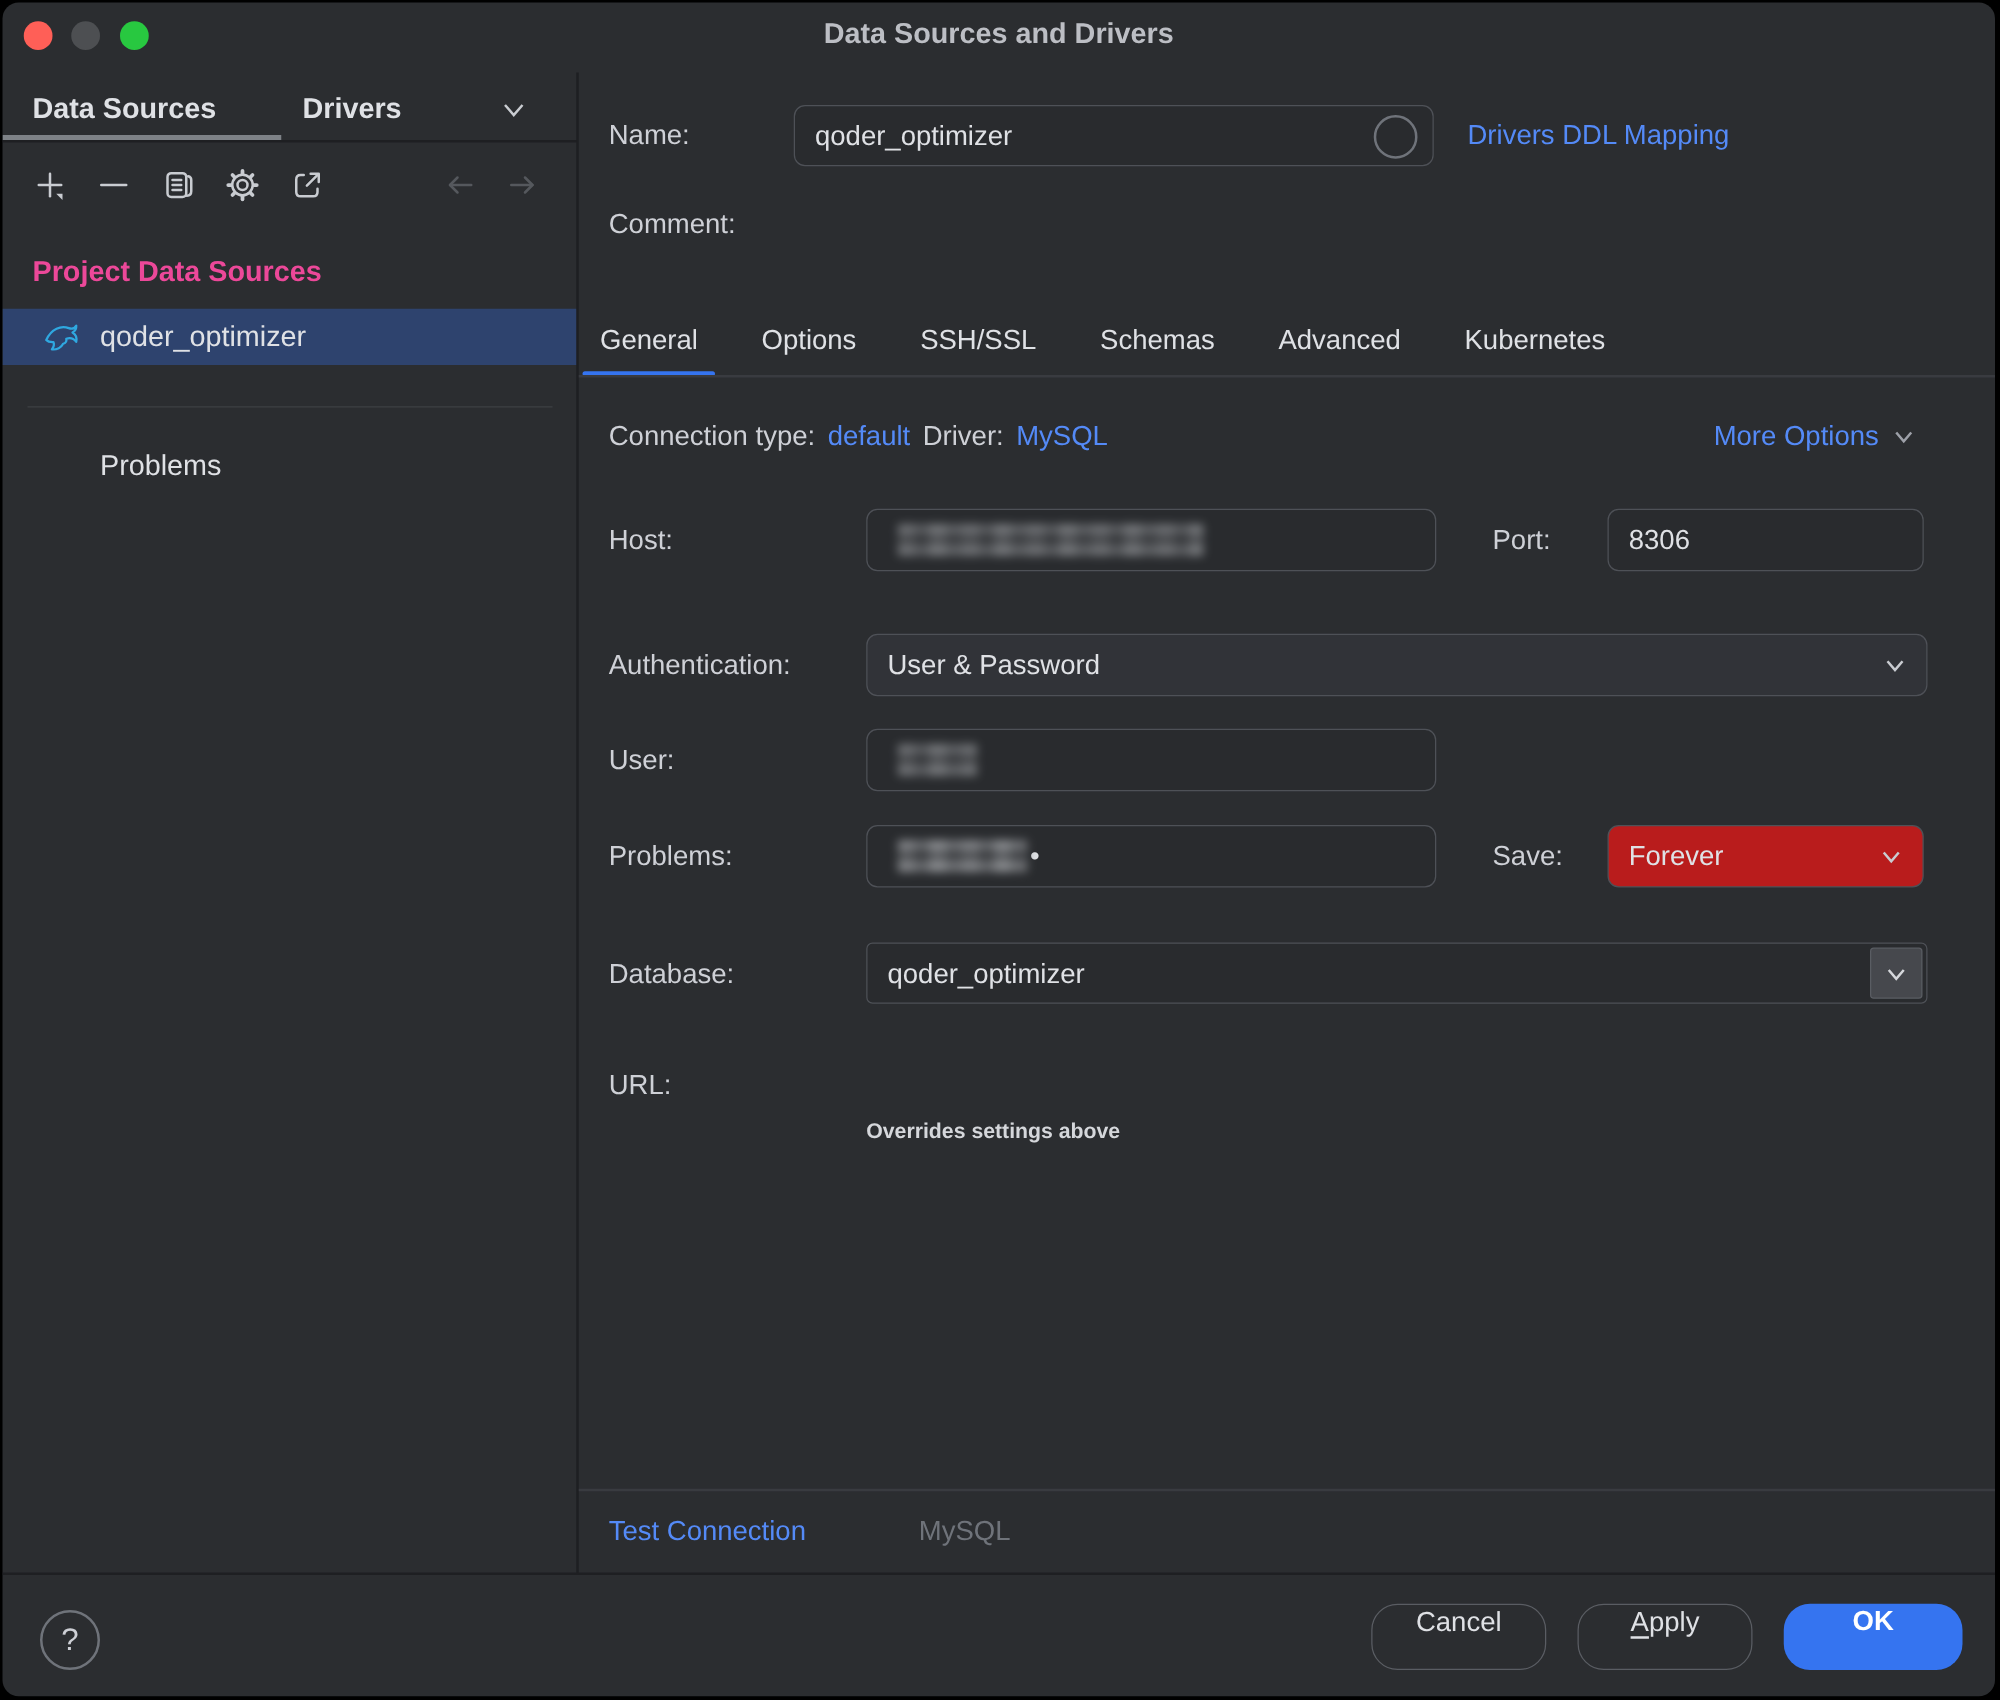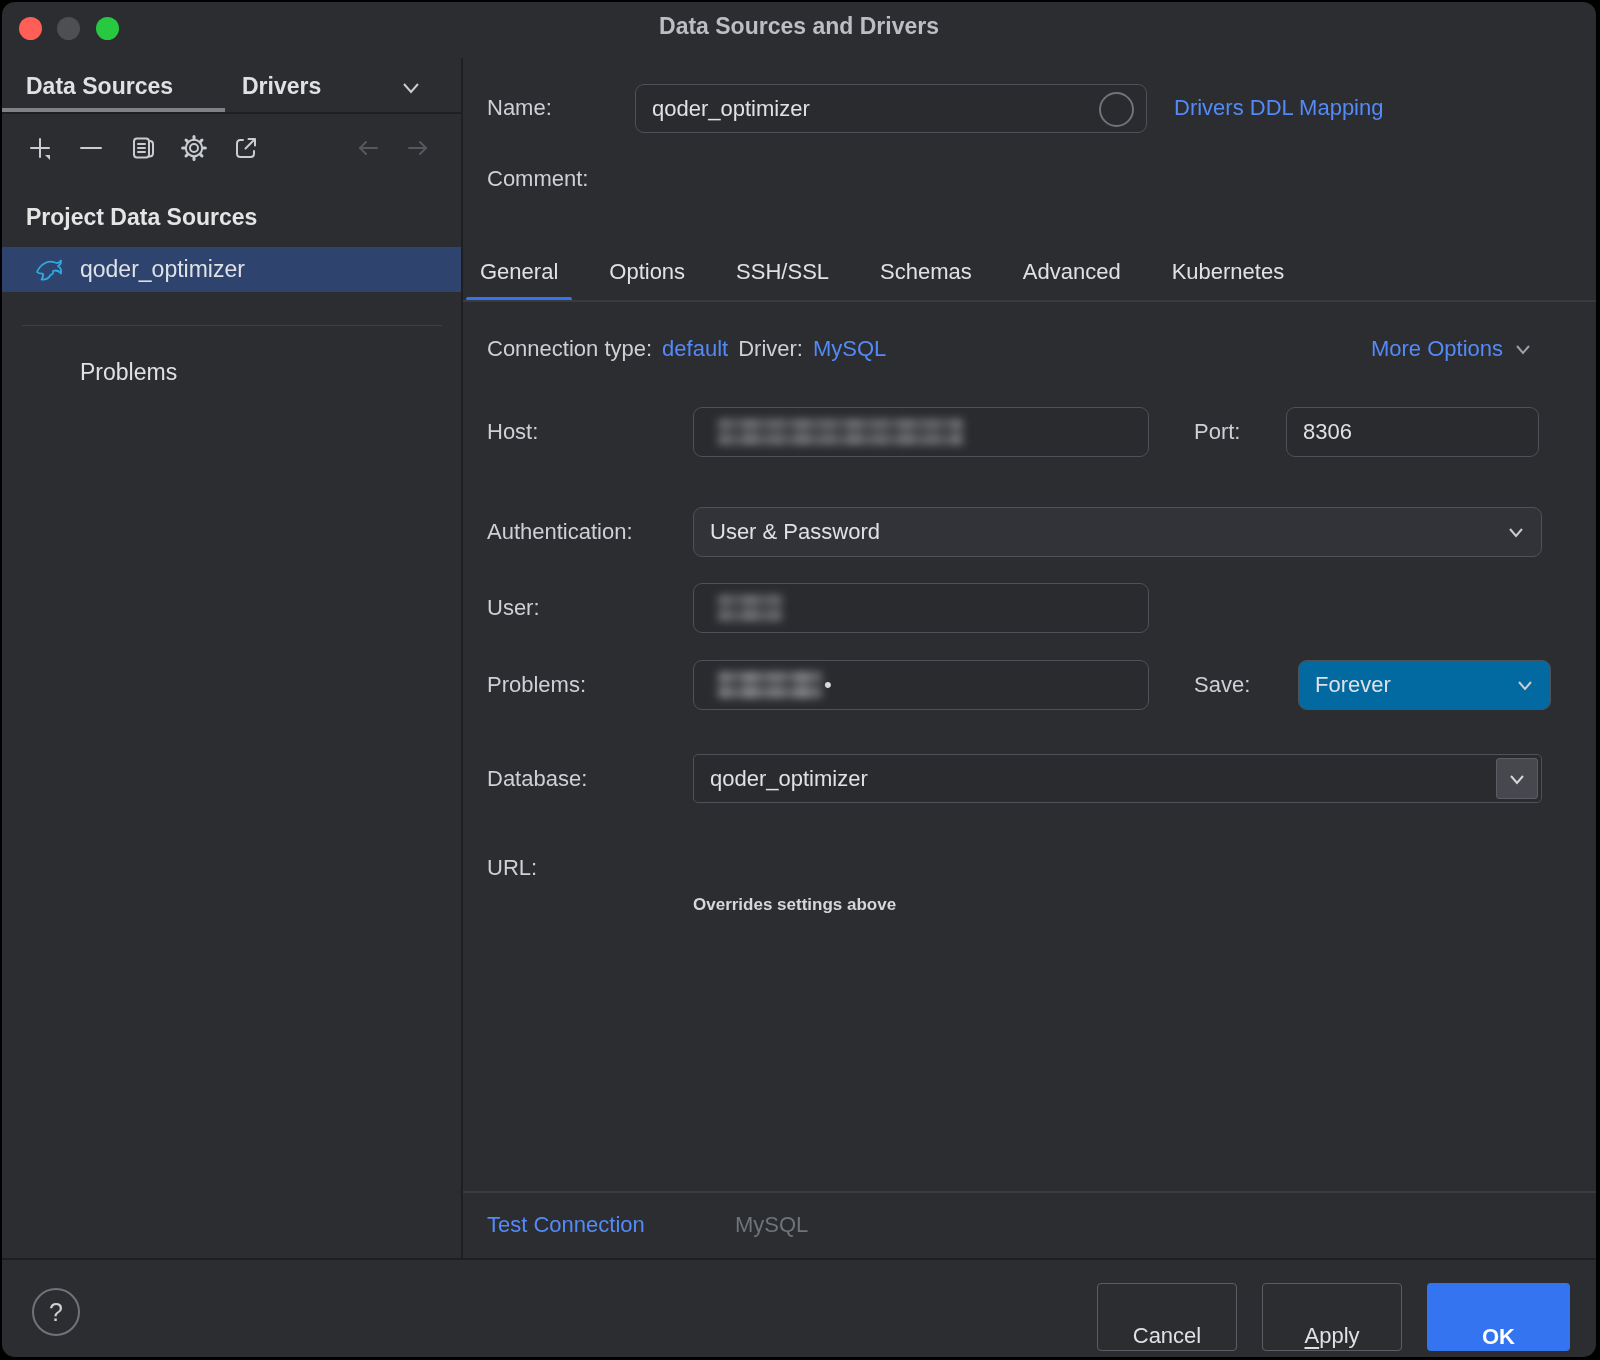--- a/index.html
+++ b/index.html
@@ -27,21 +27,21 @@
   .traffic{position:absolute;width:23px;height:23px;border-radius:50%;top:15px;}
   .sb-tab{position:absolute;top:60px;height:48px;display:flex;align-items:center;
           font-size:23px;font-weight:bold;color:#DFE1E5;cursor:pointer;}
   .toolbtn{position:absolute;top:128px;width:36px;height:36px;display:flex;align-items:center;
            justify-content:center;border-radius:6px;cursor:pointer;}
   .tab{position:relative;height:59px;display:flex;align-items:center;padding:0 14px;margin-right:23px;
        font-size:22px;color:#DFE1E5;cursor:pointer;}
   .tab.active::after{content:"";position:absolute;left:0;right:0;bottom:0;height:4px;border-radius:3px;
                      background:#3574F0;}
   .divider-h{position:absolute;height:2px;background:#393B40;}
-  .btn{position:absolute;top:1281px;height:68px;border-radius:4px;display:flex;align-items:flex-end;
+  .btn{position:absolute;top:1281px;height:53px;border-radius:21px;display:flex;align-items:flex-start;
        justify-content:center;font-size:22px;cursor:pointer;box-sizing:border-box;}
   .btn.ghost{border:1px solid #5A5D63;color:#DFE1E5;background:transparent;}
   .btn.primary{background:#3574F0;color:#FFFFFF;font-weight:600;border:none;}
   .dd-chev{position:absolute;right:13px;top:50%;transform:translateY(-50%);display:flex;}
   u.mn{text-underline-offset:4px;text-decoration-thickness:2px;}
   svg{display:block;}
 </style>
 </head>
 <body>
 
@@ -116,21 +116,21 @@
       <polyline points="13,9 7,15 13,21" fill="none" stroke="#55585D" stroke-width="2" stroke-linecap="round" stroke-linejoin="round"></polyline>
     </svg>
   </div>
   <div class="toolbtn" style="left:398px;">
     <svg width="30" height="30" viewBox="0 0 30 30">
       <line x1="6" y1="15" x2="23" y2="15" stroke="#55585D" stroke-width="2" stroke-linecap="round"></line>
       <polyline points="17,9 23,15 17,21" fill="none" stroke="#55585D" stroke-width="2" stroke-linecap="round" stroke-linejoin="round"></polyline>
     </svg>
   </div>
 
-  <div class="abs" style="left:24px;top:202px;font-size:23px;font-weight:bold;color:#e5e5e5;">Project Data Sources</div>
+  <div class="abs" style="left:24px;top:202px;font-size:23px;font-weight:bold;color:#ec4899;">Project Data Sources</div>
 
   <div class="row" style="left:0;top:245px;width:460px;height:45px;background:#2E436E;cursor:pointer;">
     <span style="margin-left:30px;display:flex;">
       <svg width="34" height="34" viewBox="0 0 34 34">
         <path d="M5 19 C9 10 17 7 23 9.5 C25.5 10.5 27.5 10 29 7.5 C29.2 10 28 12 26 13 C28.5 14.5 29.7 17 29 20.5 C27 17.8 24.3 16.8 21 18 C21.5 20 20.5 21.6 18.5 22 C17 25 13.5 27 9.5 26.5 C11 24.5 11.5 22.4 10.8 20.7 C8.3 20.8 6.3 20.4 5 19 Z" fill="none" stroke="#2FA8E0" stroke-width="1.8" stroke-linejoin="round"></path>
       </svg>
     </span>
     <span style="margin-left:14px;font-size:23px;color:#DFE1E5;">qoder_optimizer</span>
   </div>
 
@@ -227,21 +227,21 @@
   <div class="row" style="left:485px;top:658px;height:50px;">
     <span class="lbl">Problems:</span>
   </div>
   <div class="field" style="left:691px;top:658px;width:456px;height:50px;">
     <span class="redact" style="width:104px;margin-left:8px;opacity:.7;"></span>
     <span class="val" style="margin-left:2px;">•</span>
   </div>
   <div class="row" style="left:1192px;top:658px;height:50px;">
     <span class="lbl">Save:</span>
   </div>
-  <div class="field" style="left:1284px;top:658px;width:253px;height:50px;background:#0369a1;margin-left:12px;">
+  <div class="field" style="left:1284px;top:658px;width:253px;height:50px;background:#b91c1c;">
     <span class="val">Forever</span>
     <span class="dd-chev">
       <svg width="24" height="24" viewBox="0 0 24 24">
           <polyline points="6,9 12,16 18,9" fill="none" stroke="#C9CCD1" stroke-width="2"></polyline>
         </svg>
     </span>
   </div>
 
   <div class="row" style="left:485px;top:752px;height:49px;">
     <span class="lbl">Database:</span>

